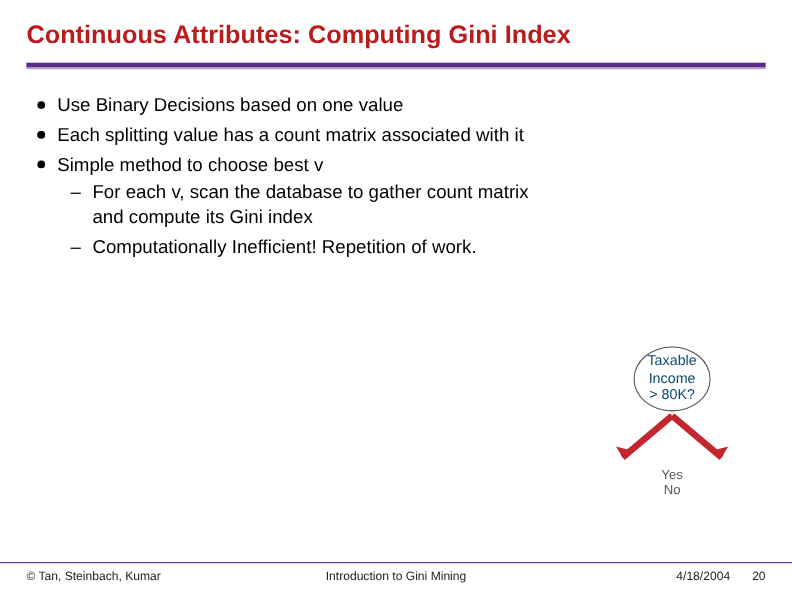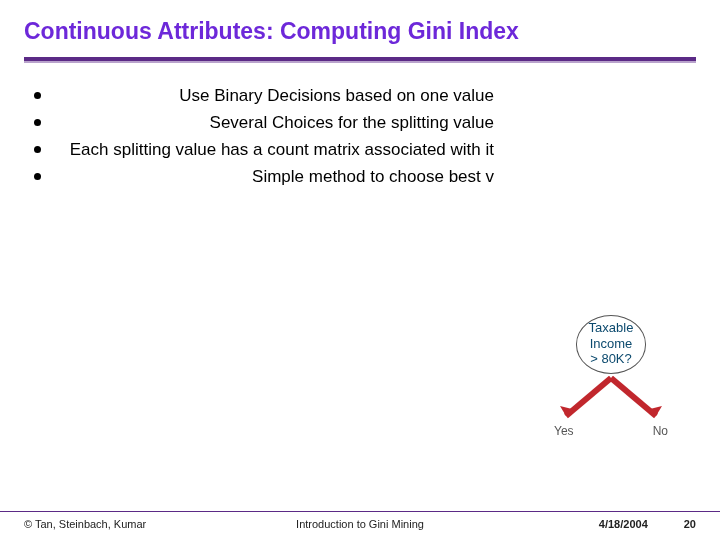--- a/index.html
+++ b/index.html
@@ -2,35 +2,35 @@
 <html><head>
 <meta charset="utf-8">
 <style>
   * { box-sizing: border-box; margin: 0; padding: 0; }
   html, body { width: 720px; height: 540px; font-family: Arial, Helvetica, sans-serif; background: #fff; }
   .slide {
     width: 720px; height: 540px; position: relative;
     padding: 18px 24px 0 24px;
   }
   .title {
-    font-size: 23px; font-weight: bold; color: #6d28d9;
+    font-size: 23px; font-weight: bold; color: #b91c1c;
     padding-bottom: 10px;
   }
   .rule {
     height: 4px; background: #5b2a86; margin: 2px 0 0 0;
     box-shadow: 0 2px 0 #b9a3cc;
   }
   .body {
     display: flex; padding-top: 24px;
   }
   .col-text {
     width: 470px;
     font-size: 17px; line-height: 1.35; color: #000;
   }
-  ul.top { list-style: none; padding-left: 0; text-align: right; }
+  ul.top { list-style: none; padding-left: 0; }
   ul.top > li { position: relative; padding-left: 28px; margin-bottom: 4px; }
   ul.top > li::before {
     content: ""; position: absolute; left: 10px; top: 7px;
     width: 7px; height: 7px; background: #000; border-radius: 50%;
   }
   ul.sub { list-style: none; padding-left: 0; margin-top: 2px; }
   ul.sub > li { position: relative; padding-left: 32px; margin-bottom: 4px; }
   ul.sub > li::before {
     content: "–"; position: absolute; left: 12px; top: 0; color: #000;
   }
@@ -42,53 +42,60 @@
     text-align: center;
   }
   .oval {
     display: inline-block; border: 1px solid #555; border-radius: 50%/50%;
     padding: 4px 12px 6px 12px; font-size: 13px; color: #0c4a6e; line-height: 1.2;
   }
   .split {
     position: relative; height: 48px; margin-top: 2px;
   }
   .split svg { width: 100%; height: 100%; }
-  .yn { display: flex; justify-content: space-between; font-size: 12px; color: #555; padding: 0 18px; }
+  .yn { display: flex; justify-content: space-between; font-size: 12px; color: #555; padding: 0 18px; flex-direction: column; }
   .footer {
     position: absolute; left: 0; right: 0; bottom: 10px;
     border-top: 1.5px solid #5b2a86;
     padding: 6px 24px 0 24px;
     font-size: 11px; color: #222;
     display: flex; justify-content: space-between; align-items: flex-end;
   }
   .footer .center { position: absolute; left: 0; right: 0; text-align: center; }
-  .footer .right { margin-left: auto; display: flex; gap: 36px; font-weight: bold; }
+  .footer .right { margin-left: auto; display: flex; gap: 20px; }
 </style>
 </head>
 <body>
 
 <div class="slide">
 
   <div class="title">Continuous Attributes: Computing Gini Index</div>
   <div class="rule"></div>
 
   <div class="body">
     <div class="col-text">
       <ul class="top">
         <li>
           <span>Use Binary Decisions based on one value</span>
         </li>
         <li>
-          <span>Several Choices for the splitting value</span>
         </li>
         <li>
           <span>Each splitting value has a count matrix associated with it</span>
         </li>
         <li>
           <span>Simple method to choose best v</span>
+          <ul class="sub">
+            <li>
+              <span>For each v, scan the database to gather count matrix and compute its Gini index</span>
+            </li>
+            <li>
+              <span>Computationally Inefficient! Repetition of work.</span>
+            </li>
+          </ul>
         </li>
       </ul>
     </div>
 
     <div class="col-fig">
       <div class="tree-node">
         <div class="oval">
           <span>Taxable</span><br>
           <span>Income</span><br>
           <span>&gt; 80K?</span>

